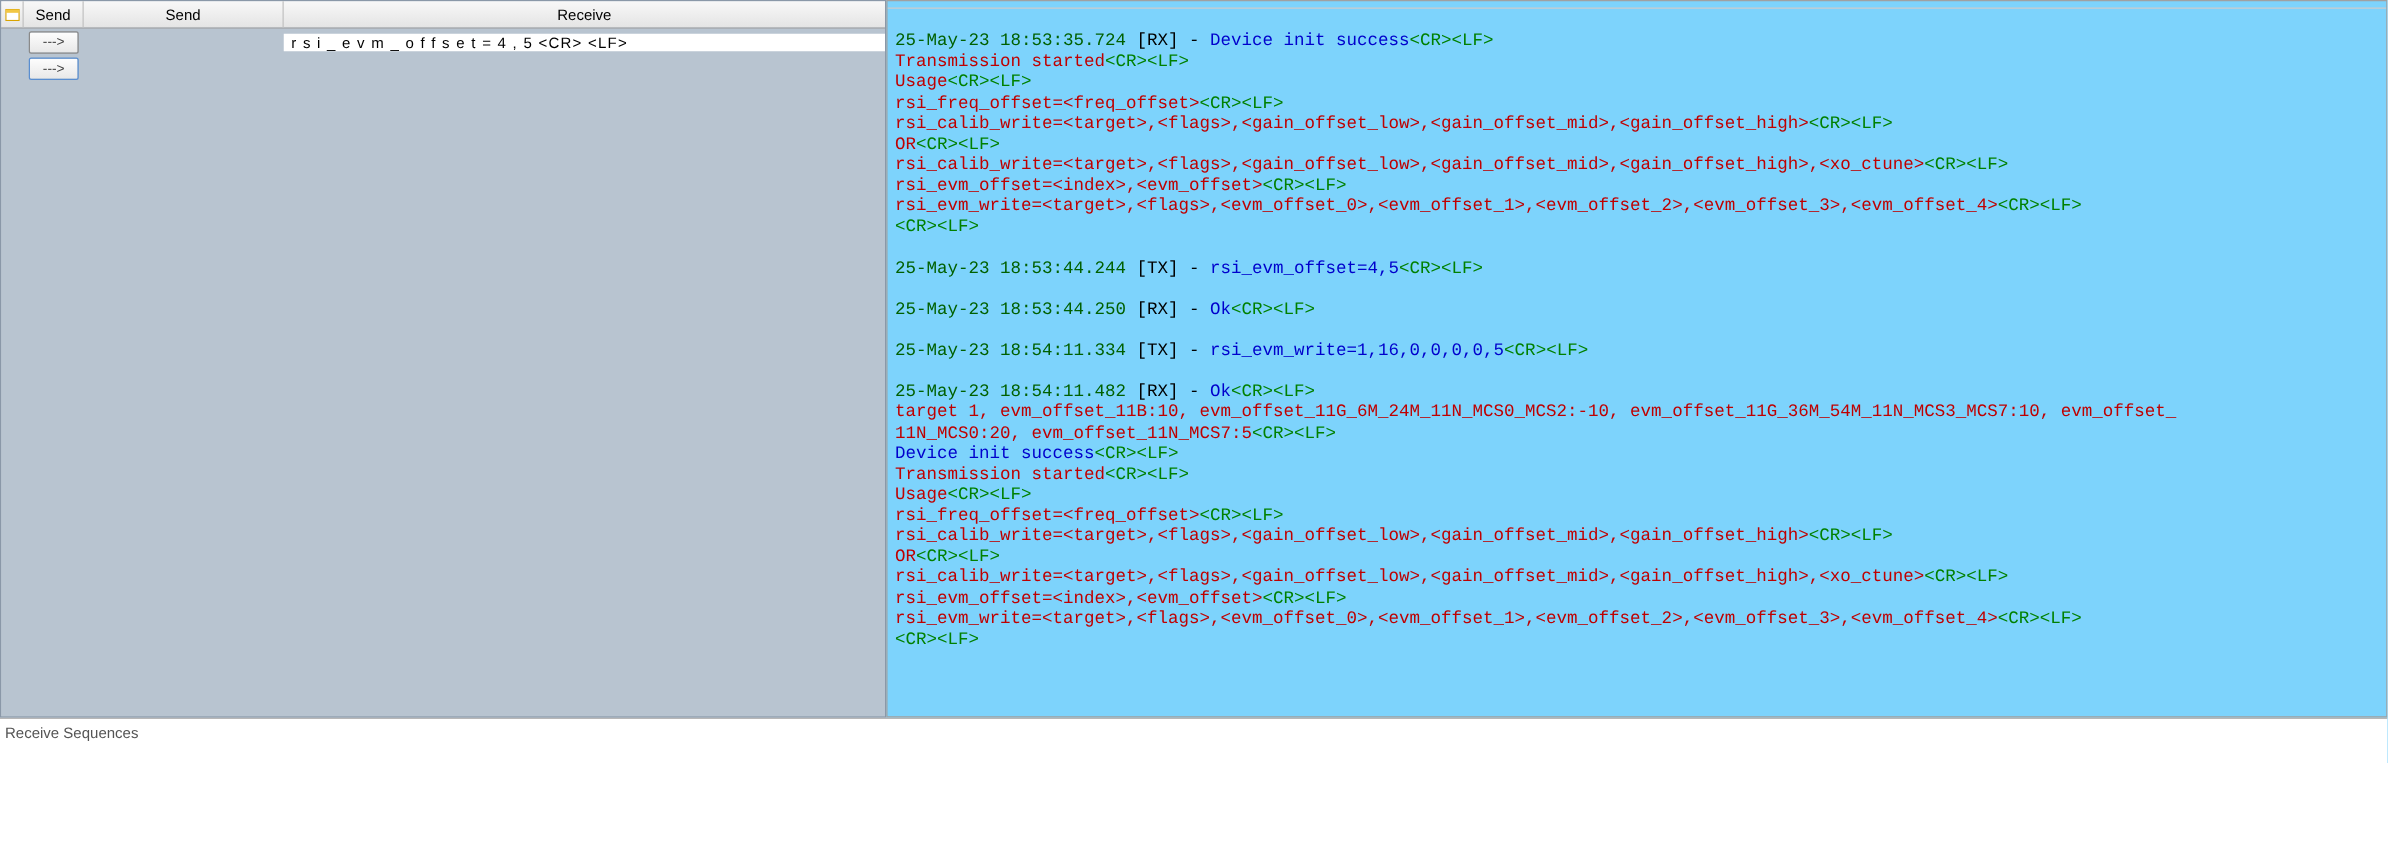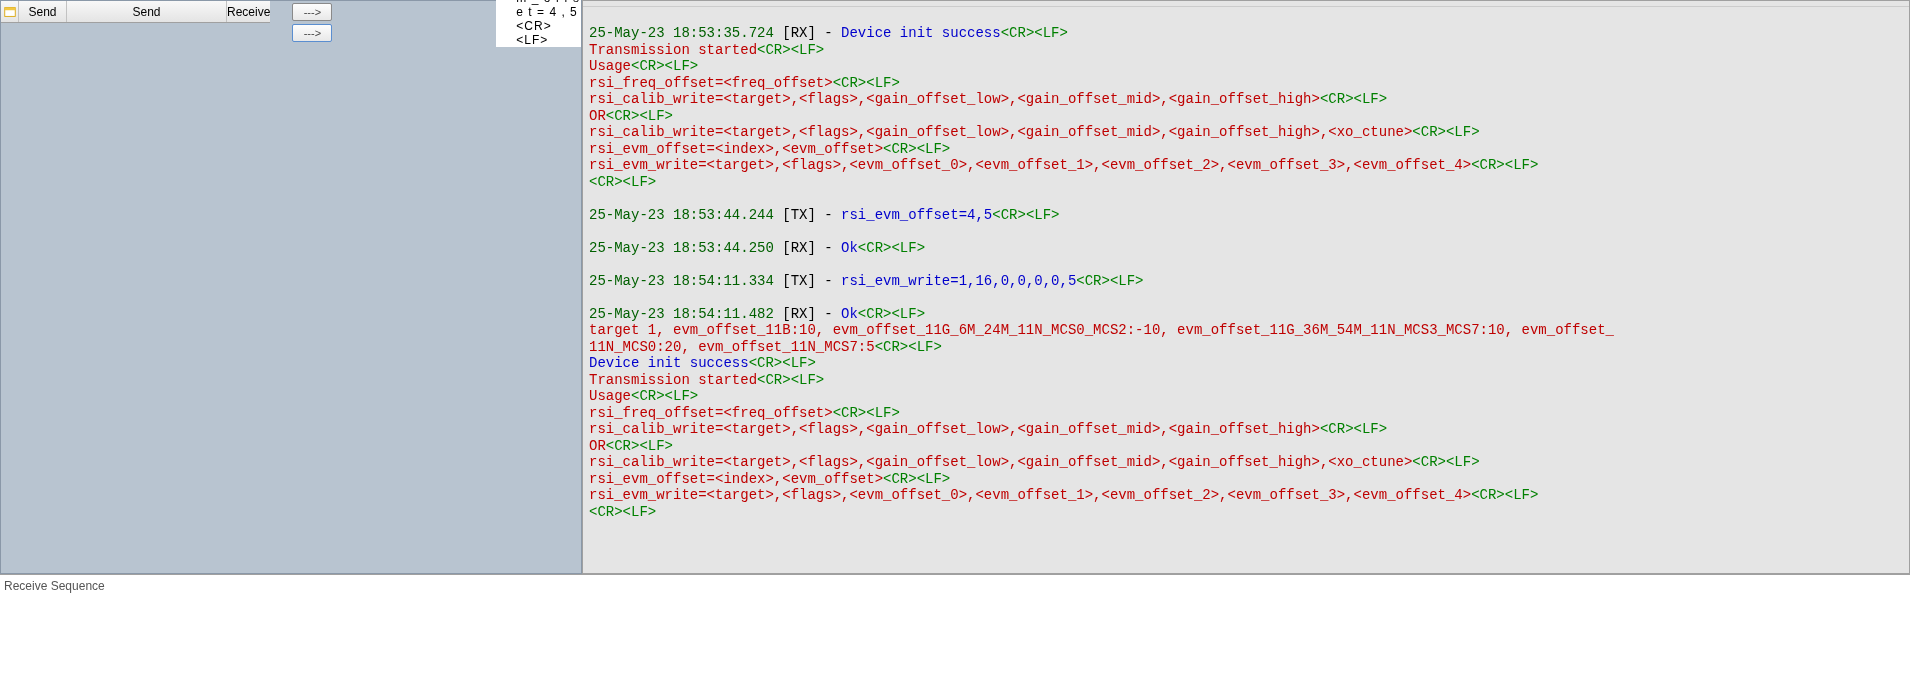--- a/index.html
+++ b/index.html
@@ -13,25 +13,25 @@
     width: 1910px;
     height: 689px;
     overflow: hidden;
   }
   .main-row {
     display: flex;
     height: 575px;
     border-bottom: 1px solid #a0a0a0;
   }
   .left-panel {
-    width: 582px;
+    width: 709px;
     background: #b8c4d0;
     border-right: 1px solid #a0a0a0;
     display: flex;
-    flex-direction: row;
+    flex-direction: column;
     border: 1px solid #8a98a8;
   }
   .left-header {
     display: flex;
     background: linear-gradient(to bottom,#f8f8f8,#e4e4e4);
     border-bottom: 1px solid #a0a0a0;
     height: 22px;
     align-items: stretch;
   }
   .col-icon1 { width: 18px; border-right:1px solid #c2c2c2; display:flex;align-items:center;justify-content:center;}
@@ -40,40 +40,40 @@
   .col-seq  { flex:1; display:flex;align-items:center;justify-content:center;}
   .left-body { flex:1; background:#b8c4d0; }
   .row {
     display:flex;
     height:21px;
     align-items:center;
   }
   .row .c1 { width:18px; }
   .row .c2 { width:48px; display:flex;align-items:center;justify-content:center;}
   .row .c3 { width:160px; }
-  .row .c4 { flex:1; padding-left:20px; font-family:inherit; letter-spacing:1px;}
+  .row .c4 { flex:1; padding-left:6px; font-family:inherit; letter-spacing:1px;}
   .send-btn {
     width:40px;height:18px;
     background:linear-gradient(to bottom,#fdfdfd,#e8e8e8);
     border:1px solid #8a8a8a;
     border-radius:2px;
     display:flex;align-items:center;justify-content:center;
     font-size:11px;color:#444;
     cursor:pointer;
   }
   .send-btn.active{border-color:#5a8ed0;}
   .row.white .c4 { background:#fff; color:#000;}
   .row.sel .c4 { background:#1a5fbf; color:#fff;}
   .row.empty .c4 { background:#fff; }
   .row:nth-child(1) .c4,
   .row:nth-child(2) .c4{ font-family: "Segoe UI", sans-serif; }
 
   .right-panel {
     flex:1;
-    background:#e5e5e5;
+    background:#7dd3fc;
     border:1px solid #a0a0a0;
     position:relative;
     overflow:hidden;
   }
   .tabs-ghost{
     position:absolute;top:-6px;left:0;right:0;height:12px;
     border-bottom:1px solid #ccc;
   }
   .terminal {
     position:absolute;top:24px;left:6px;right:6px;bottom:6px;
@@ -139,13 +139,13 @@
         </div>
       </div>
   </div>
 
   <div class="right-panel">
     <div class="tabs-ghost"></div>
     <div class="terminal" id="terminal"><div><span class="ts">25-May-23 18:53:35.724 </span><span class="dir">[RX] - </span><span class="txt">Device init success</span><span class="crlf">&lt;CR&gt;&lt;LF&gt;</span></div><div><span class="red">Transmission started</span><span class="crlf">&lt;CR&gt;&lt;LF&gt;</span></div><div><span class="red">Usage</span><span class="crlf">&lt;CR&gt;&lt;LF&gt;</span></div><div><span class="red">rsi_freq_offset=&lt;freq_offset&gt;</span><span class="crlf">&lt;CR&gt;&lt;LF&gt;</span></div><div><span class="red">rsi_calib_write=&lt;target&gt;,&lt;flags&gt;,&lt;gain_offset_low&gt;,&lt;gain_offset_mid&gt;,&lt;gain_offset_high&gt;</span><span class="crlf">&lt;CR&gt;&lt;LF&gt;</span></div><div><span class="red">OR</span><span class="crlf">&lt;CR&gt;&lt;LF&gt;</span></div><div><span class="red">rsi_calib_write=&lt;target&gt;,&lt;flags&gt;,&lt;gain_offset_low&gt;,&lt;gain_offset_mid&gt;,&lt;gain_offset_high&gt;,&lt;xo_ctune&gt;</span><span class="crlf">&lt;CR&gt;&lt;LF&gt;</span></div><div><span class="red">rsi_evm_offset=&lt;index&gt;,&lt;evm_offset&gt;</span><span class="crlf">&lt;CR&gt;&lt;LF&gt;</span></div><div><span class="red">rsi_evm_write=&lt;target&gt;,&lt;flags&gt;,&lt;evm_offset_0&gt;,&lt;evm_offset_1&gt;,&lt;evm_offset_2&gt;,&lt;evm_offset_3&gt;,&lt;evm_offset_4&gt;</span><span class="crlf">&lt;CR&gt;&lt;LF&gt;</span></div><div><span class="crlf">&lt;CR&gt;&lt;LF&gt;</span></div><div>&nbsp;</div><div><span class="ts">25-May-23 18:53:44.244 </span><span class="dir">[TX] - </span><span class="txt">rsi_evm_offset=4,5</span><span class="crlf">&lt;CR&gt;&lt;LF&gt;</span></div><div>&nbsp;</div><div><span class="ts">25-May-23 18:53:44.250 </span><span class="dir">[RX] - </span><span class="txt">Ok</span><span class="crlf">&lt;CR&gt;&lt;LF&gt;</span></div><div>&nbsp;</div><div><span class="ts">25-May-23 18:54:11.334 </span><span class="dir">[TX] - </span><span class="txt">rsi_evm_write=1,16,0,0,0,0,5</span><span class="crlf">&lt;CR&gt;&lt;LF&gt;</span></div><div>&nbsp;</div><div><span class="ts">25-May-23 18:54:11.482 </span><span class="dir">[RX] - </span><span class="txt">Ok</span><span class="crlf">&lt;CR&gt;&lt;LF&gt;</span></div><div><span class="red">target 1, evm_offset_11B:10, evm_offset_11G_6M_24M_11N_MCS0_MCS2:-10, evm_offset_11G_36M_54M_11N_MCS3_MCS7:10, evm_offset_</span></div><div><span class="red">11N_MCS0:20, evm_offset_11N_MCS7:5</span><span class="crlf">&lt;CR&gt;&lt;LF&gt;</span></div><div><span class="txt">Device init success</span><span class="crlf">&lt;CR&gt;&lt;LF&gt;</span></div><div><span class="red">Transmission started</span><span class="crlf">&lt;CR&gt;&lt;LF&gt;</span></div><div><span class="red">Usage</span><span class="crlf">&lt;CR&gt;&lt;LF&gt;</span></div><div><span class="red">rsi_freq_offset=&lt;freq_offset&gt;</span><span class="crlf">&lt;CR&gt;&lt;LF&gt;</span></div><div><span class="red">rsi_calib_write=&lt;target&gt;,&lt;flags&gt;,&lt;gain_offset_low&gt;,&lt;gain_offset_mid&gt;,&lt;gain_offset_high&gt;</span><span class="crlf">&lt;CR&gt;&lt;LF&gt;</span></div><div><span class="red">OR</span><span class="crlf">&lt;CR&gt;&lt;LF&gt;</span></div><div><span class="red">rsi_calib_write=&lt;target&gt;,&lt;flags&gt;,&lt;gain_offset_low&gt;,&lt;gain_offset_mid&gt;,&lt;gain_offset_high&gt;,&lt;xo_ctune&gt;</span><span class="crlf">&lt;CR&gt;&lt;LF&gt;</span></div><div><span class="red">rsi_evm_offset=&lt;index&gt;,&lt;evm_offset&gt;</span><span class="crlf">&lt;CR&gt;&lt;LF&gt;</span></div><div><span class="red">rsi_evm_write=&lt;target&gt;,&lt;flags&gt;,&lt;evm_offset_0&gt;,&lt;evm_offset_1&gt;,&lt;evm_offset_2&gt;,&lt;evm_offset_3&gt;,&lt;evm_offset_4&gt;</span><span class="crlf">&lt;CR&gt;&lt;LF&gt;</span></div><div><span class="crlf">&lt;CR&gt;&lt;LF&gt;</span></div></div>
   </div>
 </div>
 
-<div class="bottom-label">Receive Sequence</div>
+<div class="bottom-label">Receive Sequences</div>
 
 </body></html>

